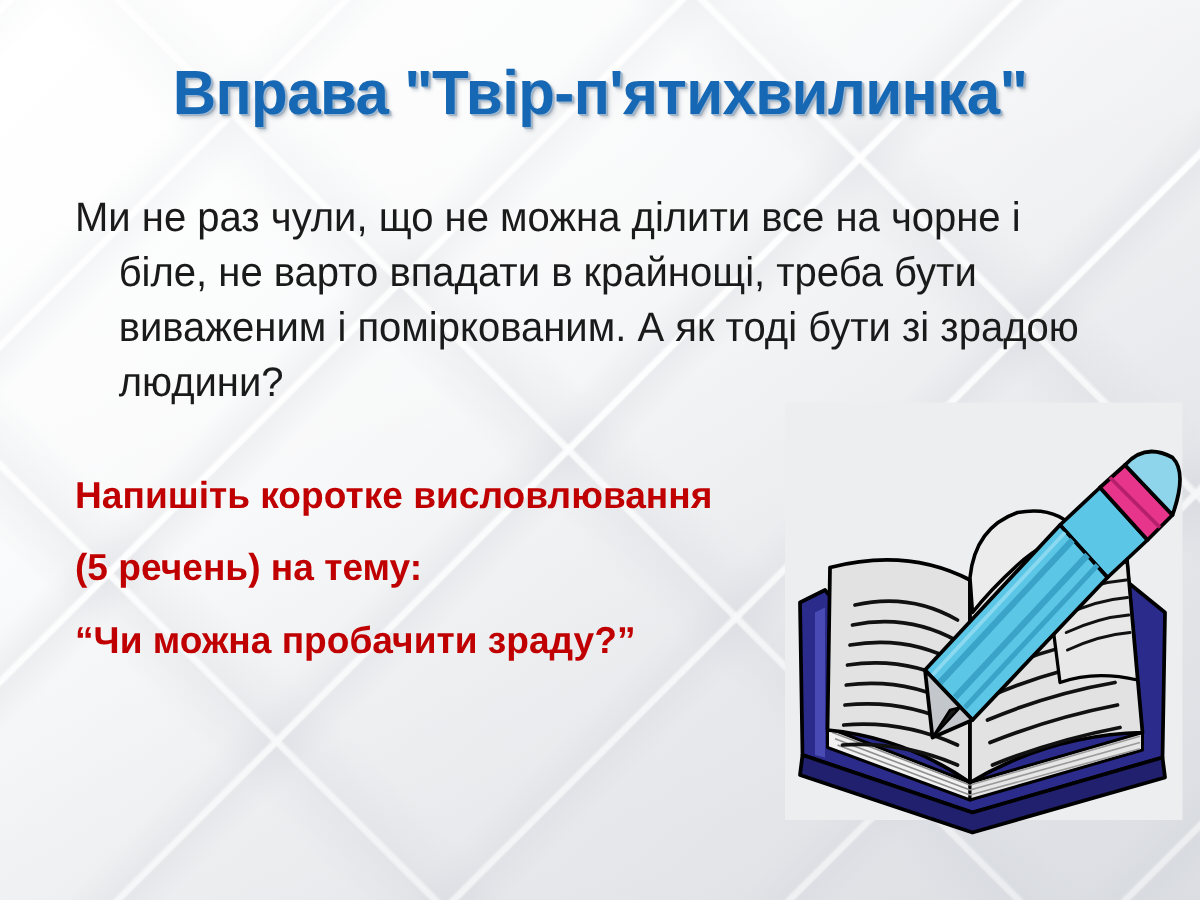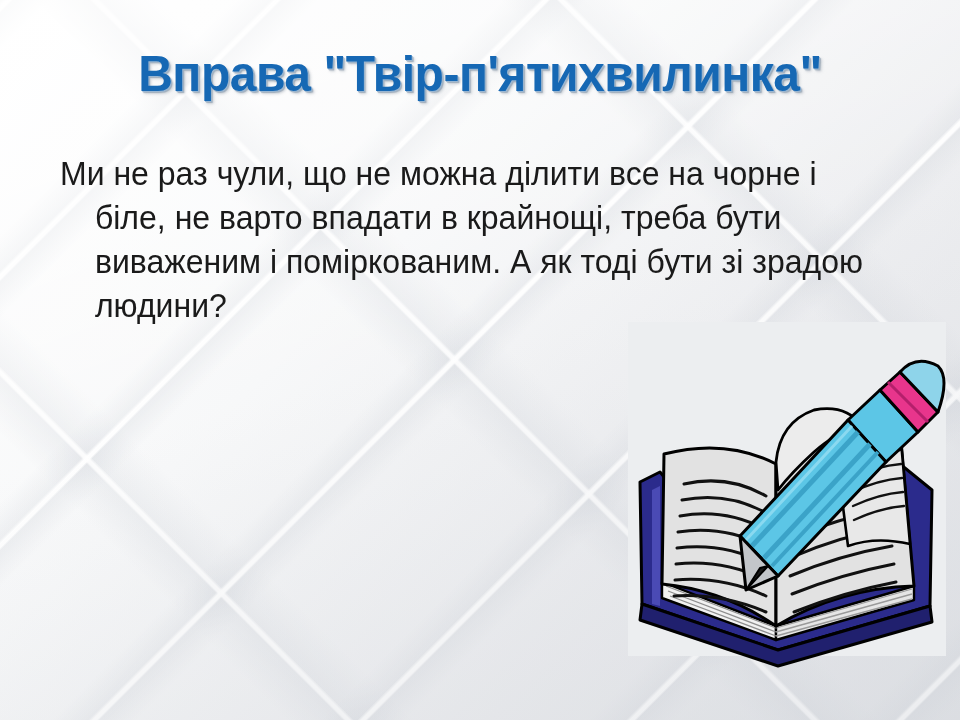--- a/index.html
+++ b/index.html
@@ -158,20 +158,25 @@
 
   <div class="bg-base"></div>
   <div class="bg-shade"></div>
   <div class="bg-facets"></div>
   <div class="bg-vignette"></div>
 
   <div class="title">Вправа "Твір-п'ятихвилинка"</div>
 
   <div class="body-para">Ми не раз чули, що не можна ділити все на чорне і біле, не варто впадати в крайнощі, треба бути виваженим і поміркованим. А як тоді бути зі зрадою людини?</div>
 
+  <div class="red-block">
+    <div class="red-line">Напишіть коротке висловлювання</div>
+    <div class="red-line">(5 речень) на тему:</div>
+    <div class="red-line">“Чи можна пробачити зраду?”</div>
+  </div>
 
   <div class="picture-panel">
     <svg viewBox="0 0 372 358">
 
       <g>
         <path d="M40,168 L60,158 L176,300 L300,150 L332,176 L330,292 L178,336 L42,290 Z" fill="#2b2b8c" stroke="#000000" stroke-width="3" stroke-linejoin="round"></path>
         <path d="M42,290 L178,336 L330,292 L332,308 L178,352 L40,306 Z" fill="#20206e" stroke="#000000" stroke-width="3" stroke-linejoin="round"></path>
         <path d="M52,176 L60,172 L60,292 L52,290 Z" fill="#4a4ab4" stroke="none"></path>
       </g>
 

